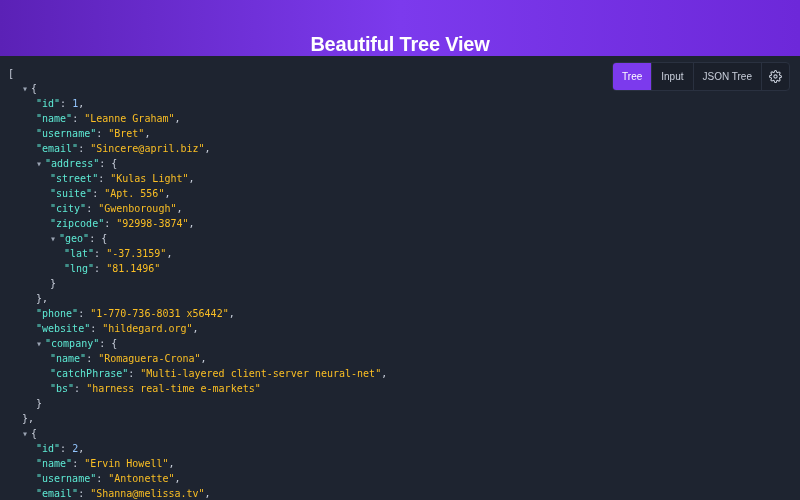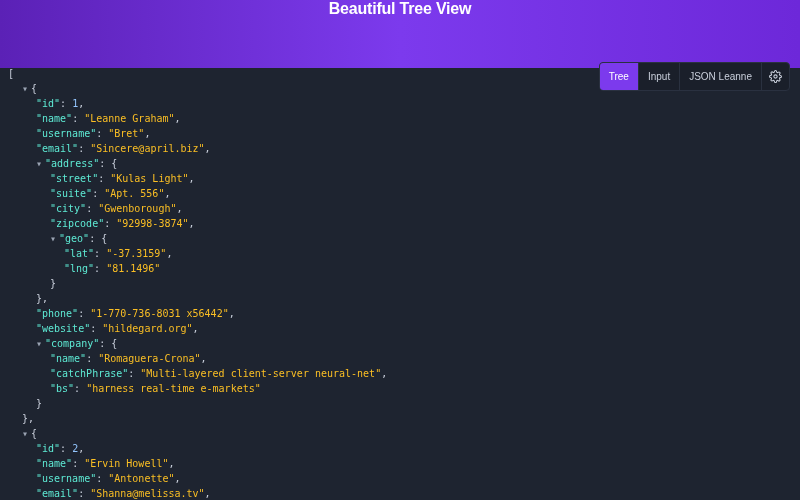--- a/index.html
+++ b/index.html
@@ -2,25 +2,25 @@
 <html><head>
 <meta charset="utf-8">
 <style>
   * { box-sizing: border-box; margin: 0; padding: 0; }
   body {
     width: 800px; height: 500px; overflow: hidden;
     font-family: ui-monospace, "SF Mono", Menlo, Consolas, monospace;
     background: #1e2430; color: #e8e8e8;
   }
   .header {
-    height: 68px;
+    height: 56px;
     background: linear-gradient(90deg, #5b21b6 0%, #7c3aed 50%, #6d28d9 100%);
-    display: flex; align-items: flex-start; justify-content: center;
+    display: flex; align-items: flex-end; justify-content: center;
     font-family: -apple-system, "Segoe UI", sans-serif;
-    font-weight: 700; font-size: 16px; color: #fff;
+    font-weight: 700; font-size: 20px; color: #fff;
     letter-spacing: -0.2px;
   }
   .toolbar {
     position: absolute; top: 62px; right: 10px;
     display: flex; align-items: center; gap: 0;
     background: #1a1f2a; border: 1px solid #2a3140; border-radius: 4px;
     font-family: -apple-system, "Segoe UI", sans-serif;
     font-size: 10px; z-index: 5;
   }
   .toolbar .tab {
@@ -50,21 +50,21 @@
 </head>
 <body>
 
 <div class="header">
   <span>Beautiful Tree View</span>
 </div>
 
 <div class="toolbar">
   <div class="tab active">Tree</div>
   <div class="tab">Input</div>
-  <div class="tab">JSON Leanne</div>
+  <div class="tab">JSON Tree</div>
   <div class="gear">
     <svg width="13" height="13" viewBox="0 0 24 24" fill="none" stroke="#c9cfdb" stroke-width="2">
       <circle cx="12" cy="12" r="3"></circle>
       <path d="M19.4 15a1.7 1.7 0 0 0 .34 1.87l.06.06a2 2 0 1 1-2.83 2.83l-.06-.06a1.7 1.7 0 0 0-1.87-.34 1.7 1.7 0 0 0-1.03 1.56V21a2 2 0 1 1-4 0v-.09a1.7 1.7 0 0 0-1.11-1.56 1.7 1.7 0 0 0-1.87.34l-.06.06a2 2 0 1 1-2.83-2.83l.06-.06a1.7 1.7 0 0 0 .34-1.87 1.7 1.7 0 0 0-1.56-1.03H3a2 2 0 1 1 0-4h.09a1.7 1.7 0 0 0 1.56-1.11 1.7 1.7 0 0 0-.34-1.87l-.06-.06a2 2 0 1 1 2.83-2.83l.06.06a1.7 1.7 0 0 0 1.87.34H9a1.7 1.7 0 0 0 1.03-1.56V3a2 2 0 1 1 4 0v.09a1.7 1.7 0 0 0 1.03 1.56 1.7 1.7 0 0 0 1.87-.34l.06-.06a2 2 0 1 1 2.83 2.83l-.06.06a1.7 1.7 0 0 0-.34 1.87V9a1.7 1.7 0 0 0 1.56 1.03H21a2 2 0 1 1 0 4h-.09a1.7 1.7 0 0 0-1.56 1.03z"></path>
     </svg>
   </div>
 </div>
 
 <div class="viewer" id="viewer">
     <div class="line i0"><span class="p">[</span></div>

